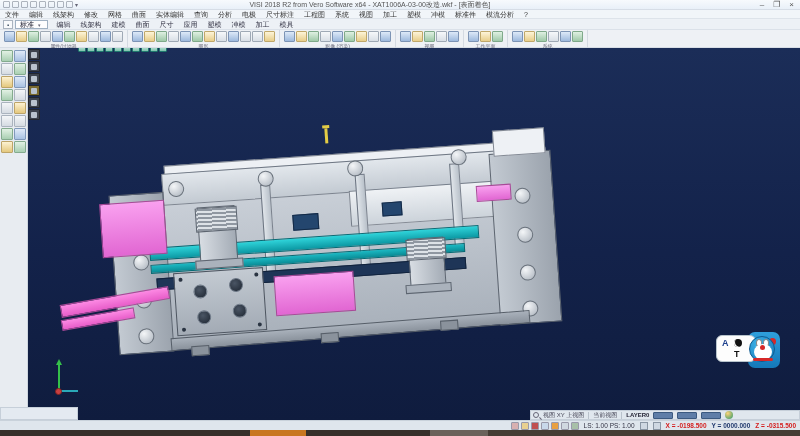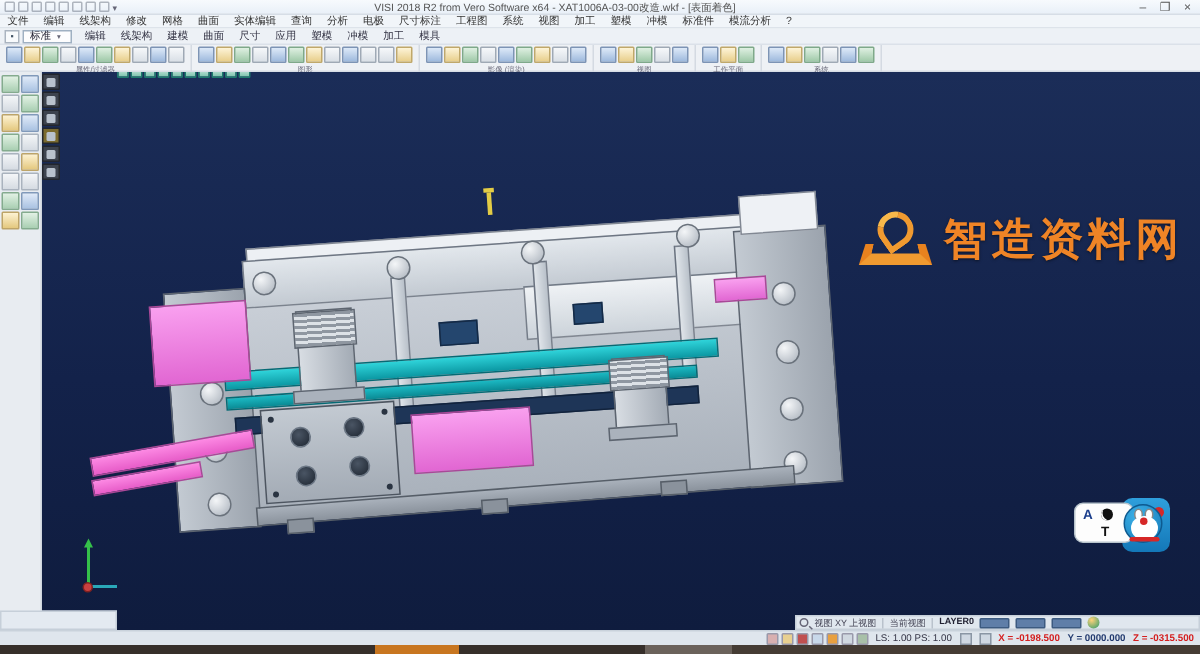--- a/index.html
+++ b/index.html
@@ -435,27 +435,20 @@
 
       <div class="ymark"></div>
     </div>
 
     <div class="triad">
       <div class="ax-y"></div>
       <div class="ax-x"></div>
       <div class="org"></div>
     </div>
 
-    <div class="watermark">
-      <div class="wm-logo">
-        <div class="wm-flame"></div>
-        <div class="wm-book"></div>
-      </div>
-      <div class="wm-text">智造资料网</div>
-    </div>
 
     <div class="sticker">
       <div class="stk-blue">
         <div class="stk-reddot"></div>
       </div>
       <div class="stk-pill">
         <span class="stk-a">A</span>
         <span class="stk-moon"></span>
         <span class="stk-t">T</span>
       </div>

